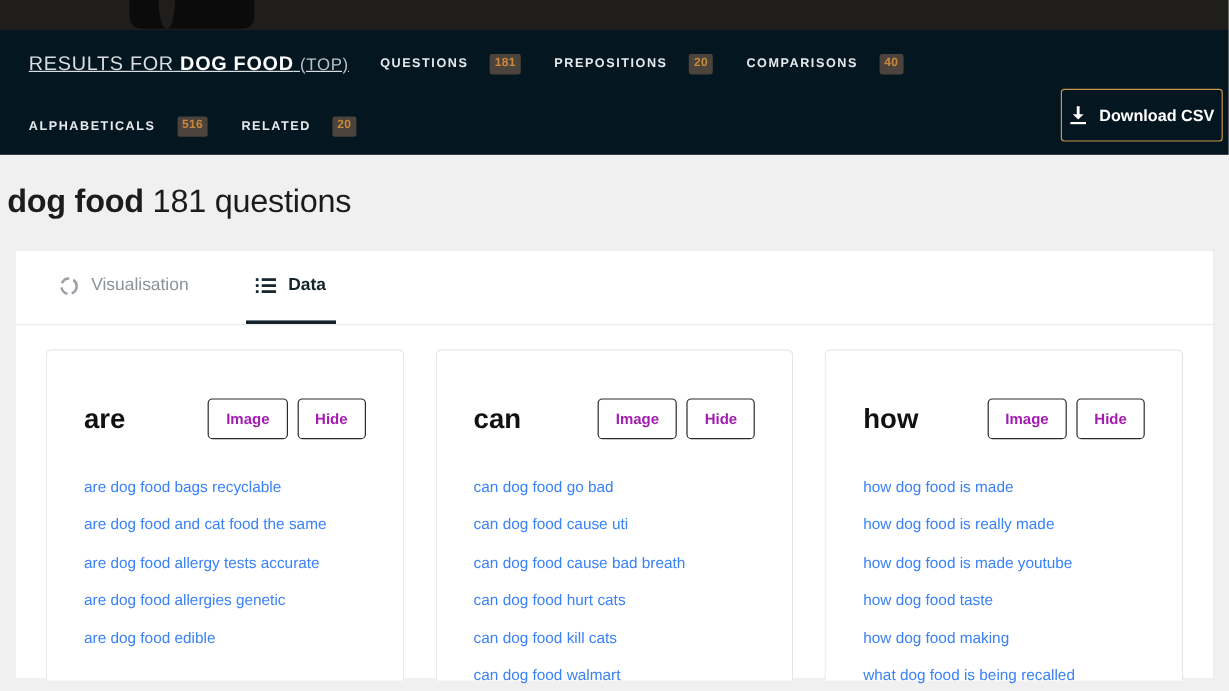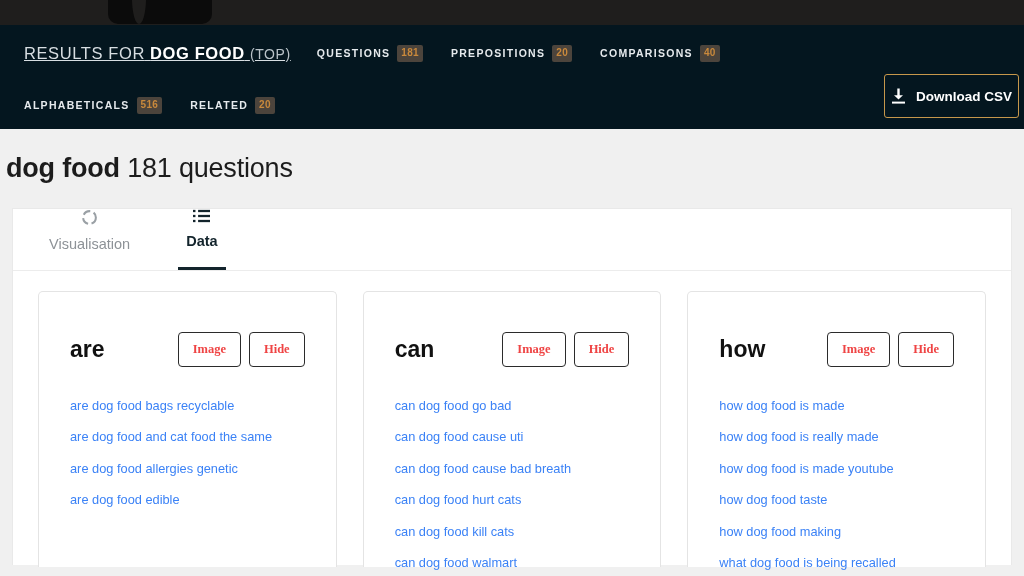--- a/index.html
+++ b/index.html
@@ -61,21 +61,21 @@
     font-weight: bold;
   }
   .results-title .top {
     color: #b9c2c8;
     font-size: 14px;
   }
 
   .navlink {
     display: flex;
     align-items: center;
-    gap: 7px;
+    gap: 18px;
     margin-right: 28px;
     cursor: pointer;
     white-space: nowrap;
   }
   .navlink .lbl {
     color: #e6eaed;
     font-size: 10.5px;
     font-weight: bold;
     letter-spacing: 1.3px;
   }
@@ -138,21 +138,20 @@
     display: flex;
     align-items: center;
     gap: 10px;
     height: 100%;
     padding: 0 8px;
     margin-right: 40px;
     cursor: pointer;
     font-size: 14.5px;
     color: #8d9297;
     border-bottom: 3px solid transparent;
-    flex-direction: column;
   }
   .tab.active {
     color: #13242c;
     font-weight: bold;
     border-bottom-color: #13242c;
   }
 
   
   .cards {
     display: flex;
@@ -182,24 +181,24 @@
     white-space: nowrap;
     overflow: hidden;
   }
   .card-btns { display: flex; gap: 8px; flex: 0 0 auto; }
   .cbtn {
     border: 1px solid #2b2b2b;
     background: #fff;
     border-radius: 4px;
     font-size: 12.5px;
     font-weight: bold;
-    color: #ef4444;
+    color: #a21caf;
     padding: 9px 14px;
     cursor: pointer;
-    font-family: Liberation Serif, serif;
+    font-family: Liberation Sans, sans-serif;
     white-space: nowrap;
   }
   .q-list {
     list-style: none;
     margin-top: 24px;
   }
   .q-list li {
     font-size: 12.8px;
     line-height: 1.52;
     color: #3b82f6;
@@ -293,20 +292,21 @@
       <div class="card-head">
         <div class="card-word">are</div>
         <div class="card-btns">
           <button class="cbtn">Image</button>
           <button class="cbtn">Hide</button>
         </div>
       </div>
       <ul class="q-list">
         <li>are dog food bags recyclable</li>
         <li>are dog food and cat food the same</li>
+        <li>are dog food allergy tests accurate</li>
         <li>are dog food allergies genetic</li>
         <li>are dog food edible</li>
       </ul>
     </div>
 
     <div class="card">
       <div class="card-head">
         <div class="card-word">can</div>
         <div class="card-btns">
           <button class="cbtn">Image</button>

